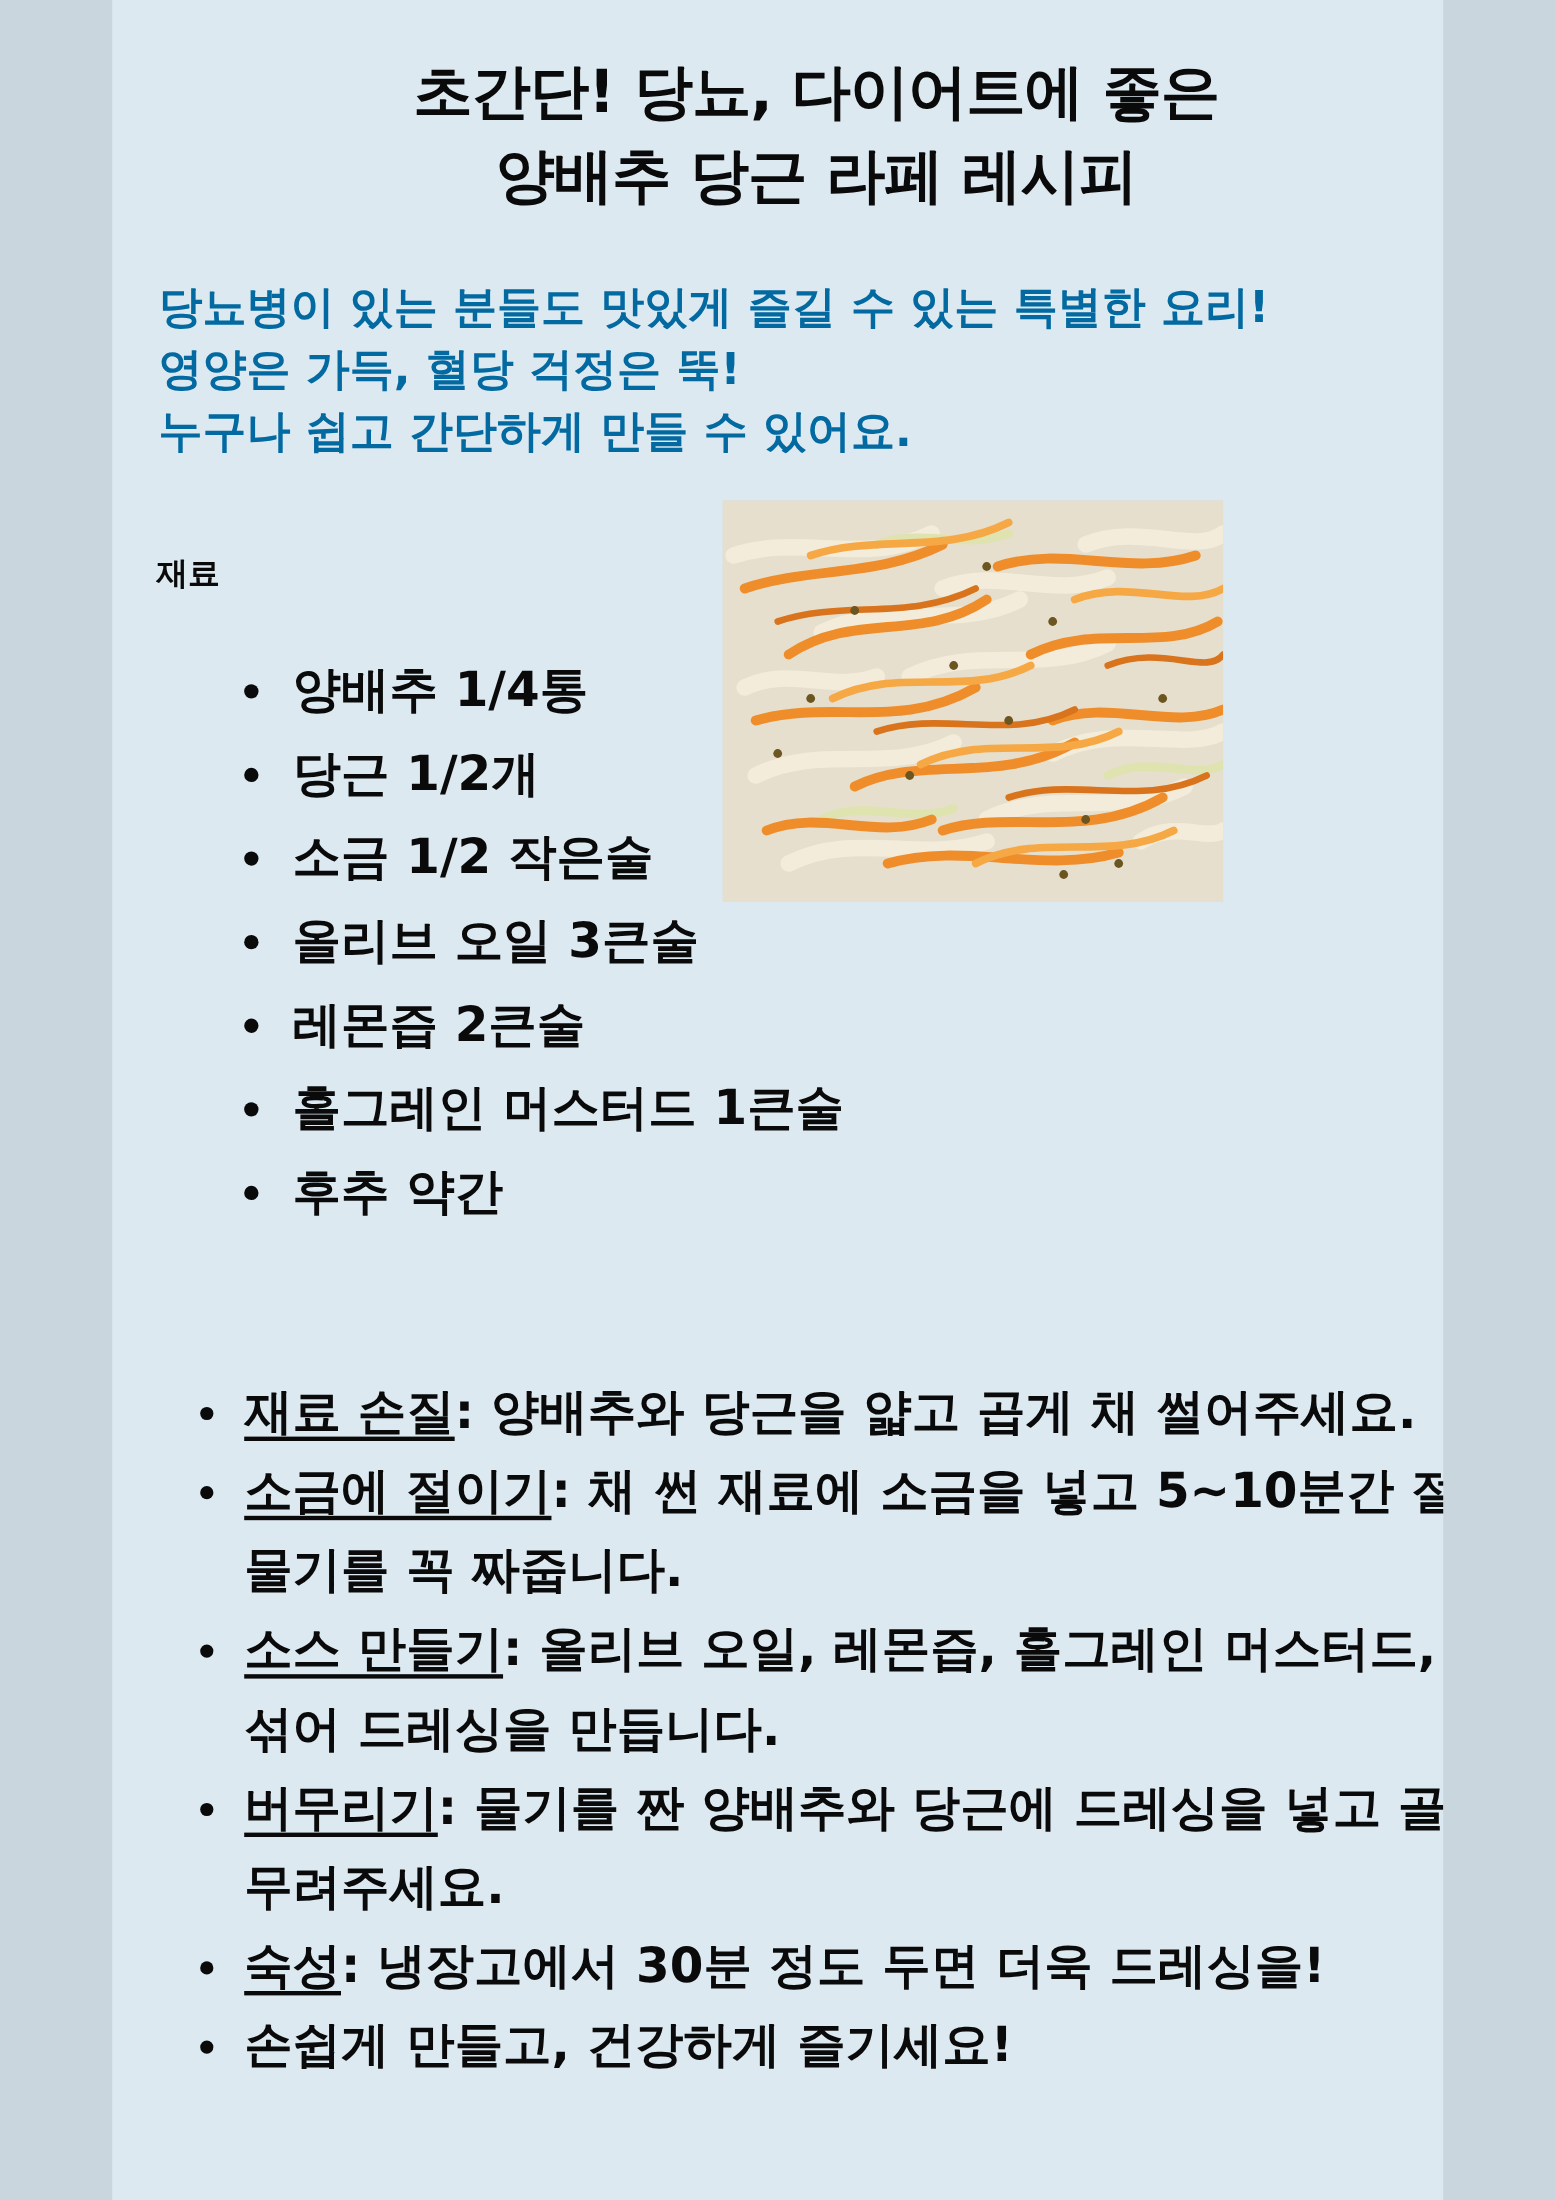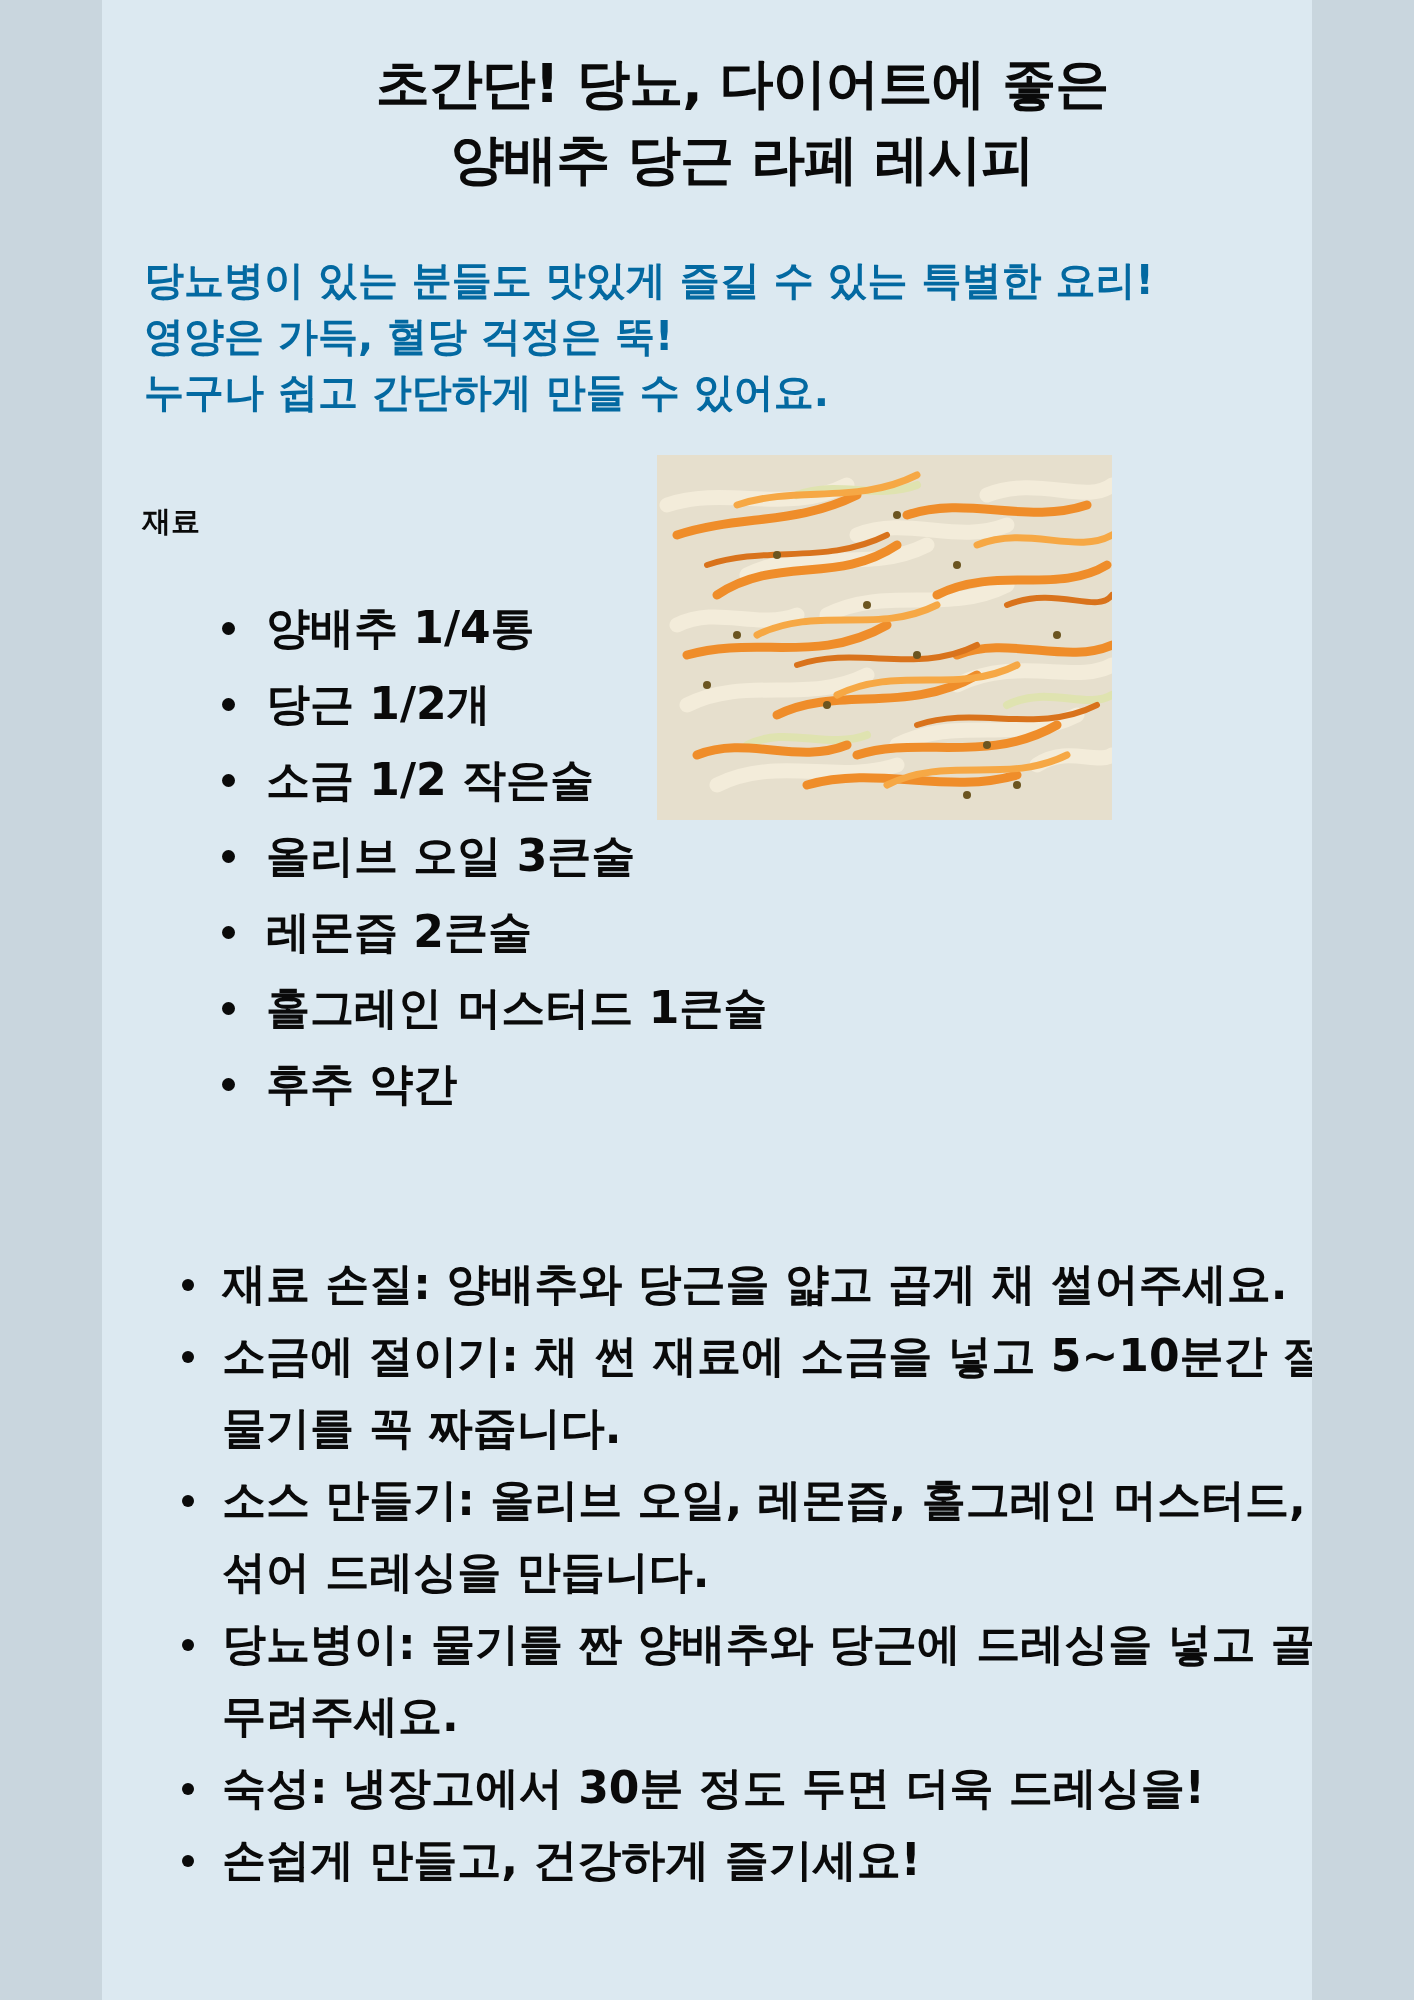--- a/index.html
+++ b/index.html
@@ -78,20 +78,21 @@
     line-height:72px;
     padding-left:44px;
   }
   .steps-list li::before{
     content:"";
     position:absolute;left:4px;top:31px;
     width:12px;height:12px;border-radius:50%;
     background:#0a0a0a;
   }
   .lead{
+    text-decoration:underline;
     text-decoration-thickness:4px;
     text-underline-offset:8px;
   }
 </style>
 </head>
 <body>
 
 <div class="page">
 
   <div class="title">
@@ -193,20 +194,20 @@
 
 
   <ul class="steps-list">
 
       <li><span class="lead">재료 손질</span><span>: 양배추와 당근을 얇고 곱게 채 썰어주세요.</span></li>
 
       <li><span class="lead">소금에 절이기</span><span>: 채 썬 재료에 소금을 넣고 5~10분간 절인 후, 물기를 꼭 짜줍니다.</span></li>
 
       <li><span class="lead">소스 만들기</span><span>: 올리브 오일, 레몬즙, 홀그레인 머스터드, 후추를 섞어 드레싱을 만듭니다.</span></li>
 
-      <li><span class="lead">당뇨병이</span><span>: 물기를 짠 양배추와 당근에 드레싱을 넣고 골고루 버무려주세요.</span></li>
+      <li><span class="lead">버무리기</span><span>: 물기를 짠 양배추와 당근에 드레싱을 넣고 골고루 버무려주세요.</span></li>
 
       <li><span class="lead">숙성</span><span>: 냉장고에서 30분 정도 두면 더욱 드레싱을!</span></li>
 
       <li><span>손쉽게 만들고, 건강하게 즐기세요!</span></li>
     </ul>
 
 </div>
 
 </body></html>

